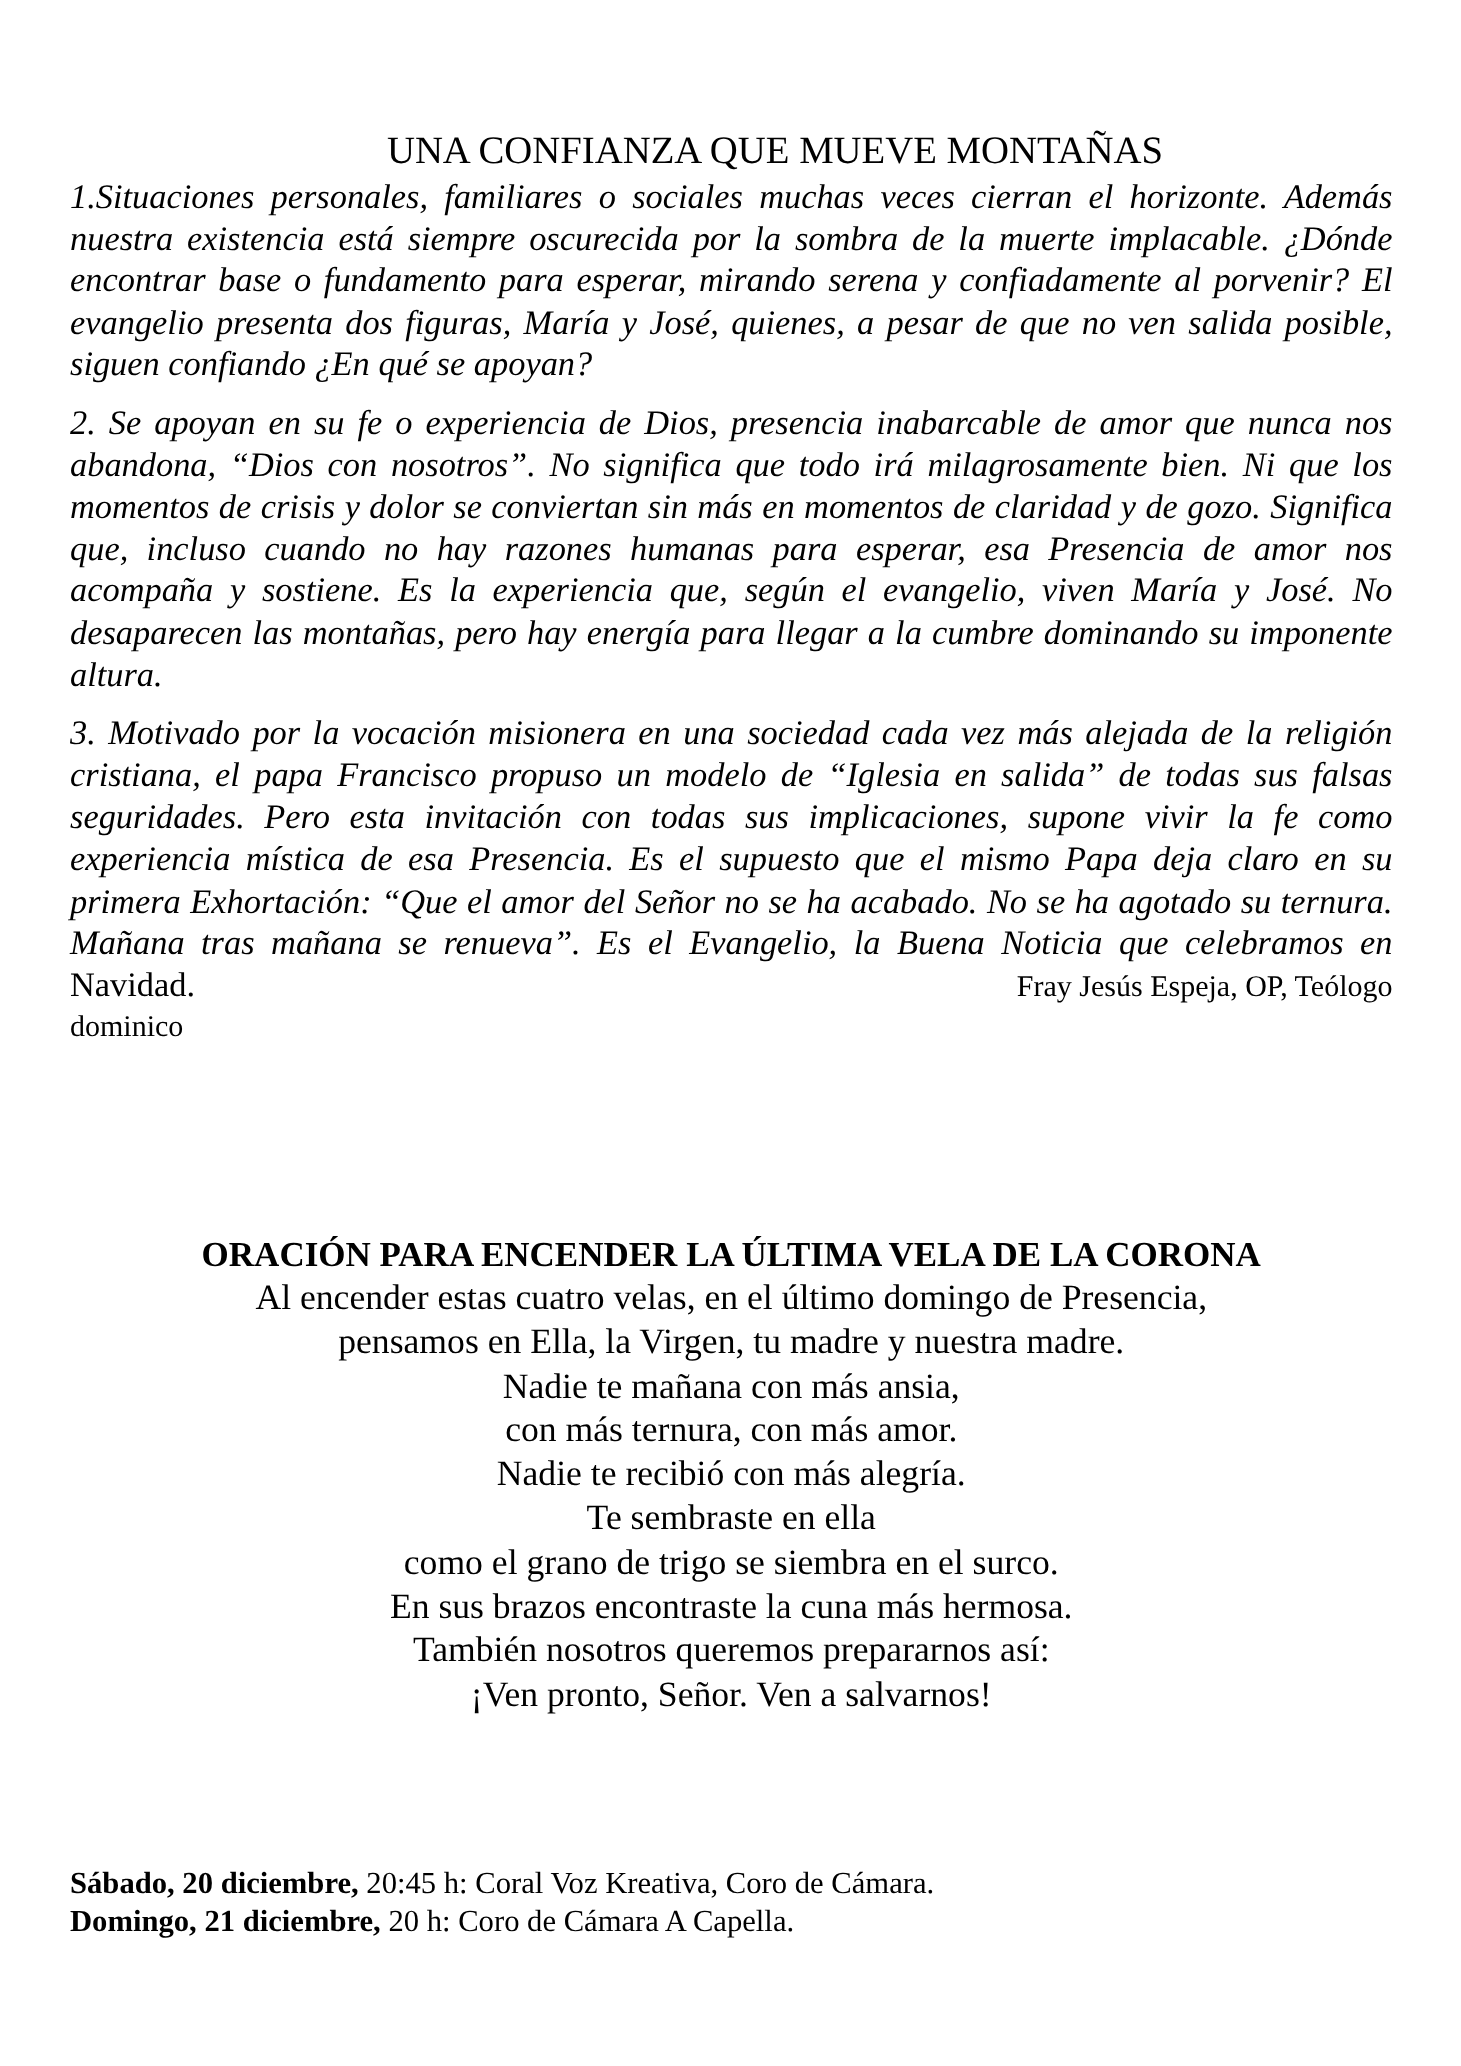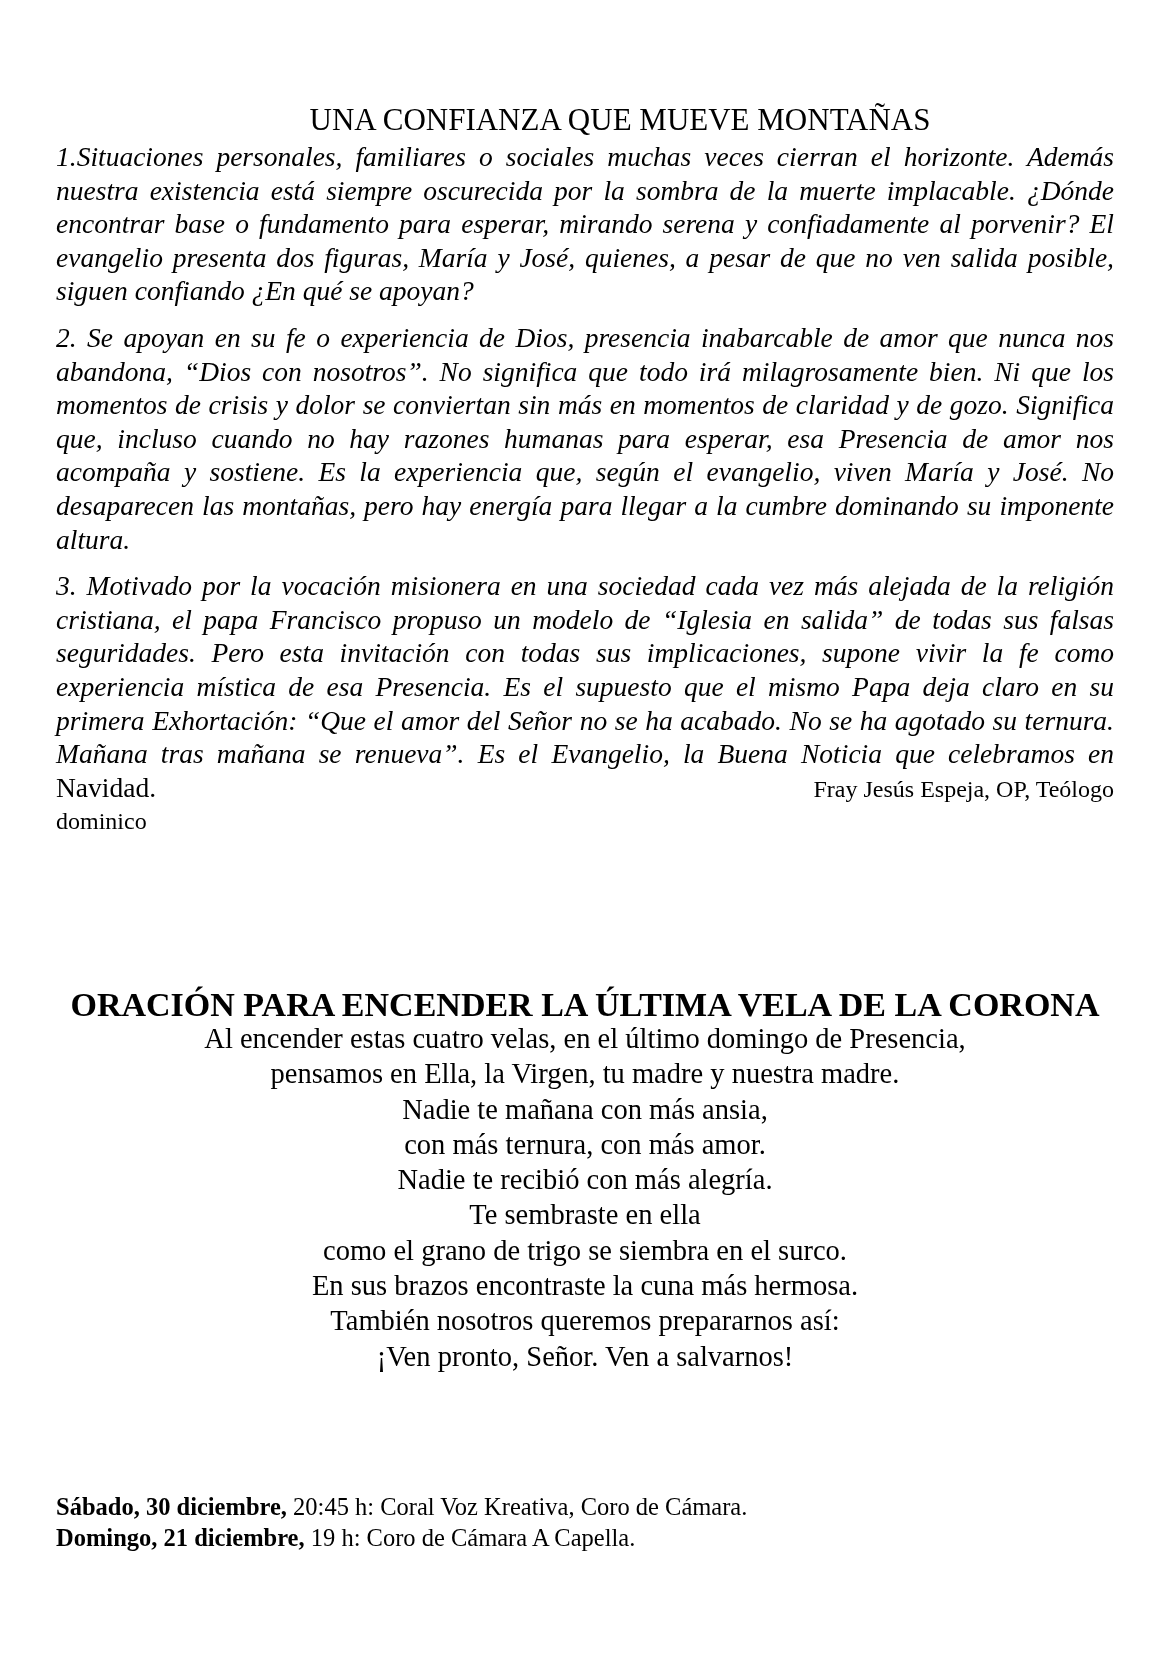--- a/index.html
+++ b/index.html
@@ -67,21 +67,21 @@
     }
     .prayer {
       position: absolute;
       top: 988px;
       left: 0;
       width: 1058px;
       text-align: center;
     }
     .prayer-title {
       font-weight: bold;
-      font-size: 34px;
+      font-size: 28px;
       line-height: 33px;
       margin: 0;
       text-align: center;
     }
     .prayer-line {
       font-size: 28.5px;
       line-height: 35.3px;
       margin: 0;
     }
     .concerts {
@@ -133,20 +133,20 @@
     <p class="prayer-line">Nadie te recibió con más alegría.</p>
     <p class="prayer-line">Te sembraste en ella</p>
     <p class="prayer-line">como el grano de trigo se siembra en el surco.</p>
     <p class="prayer-line">En sus brazos encontraste la cuna más hermosa.</p>
     <p class="prayer-line">También nosotros queremos prepararnos así:</p>
     <p class="prayer-line">¡Ven pronto, Señor. Ven a salvarnos!</p>
   </div>
 
   <div class="concerts">
     <p class="concert-row">
-      <span class="when">Sábado, 30 diciembre,</span><span> 20:45 h: Coral Voz Kreativa, Coro de Cámara.</span>
+      <span class="when">Sábado, 20 diciembre,</span><span> 20:45 h: Coral Voz Kreativa, Coro de Cámara.</span>
     </p>
     <p class="concert-row">
-      <span class="when">Domingo, 21 diciembre,</span><span> 19 h: Coro de Cámara A Capella.</span>
+      <span class="when">Domingo, 21 diciembre,</span><span> 20 h: Coro de Cámara A Capella.</span>
     </p>
   </div>
 
 </div>
 
 </body></html>

